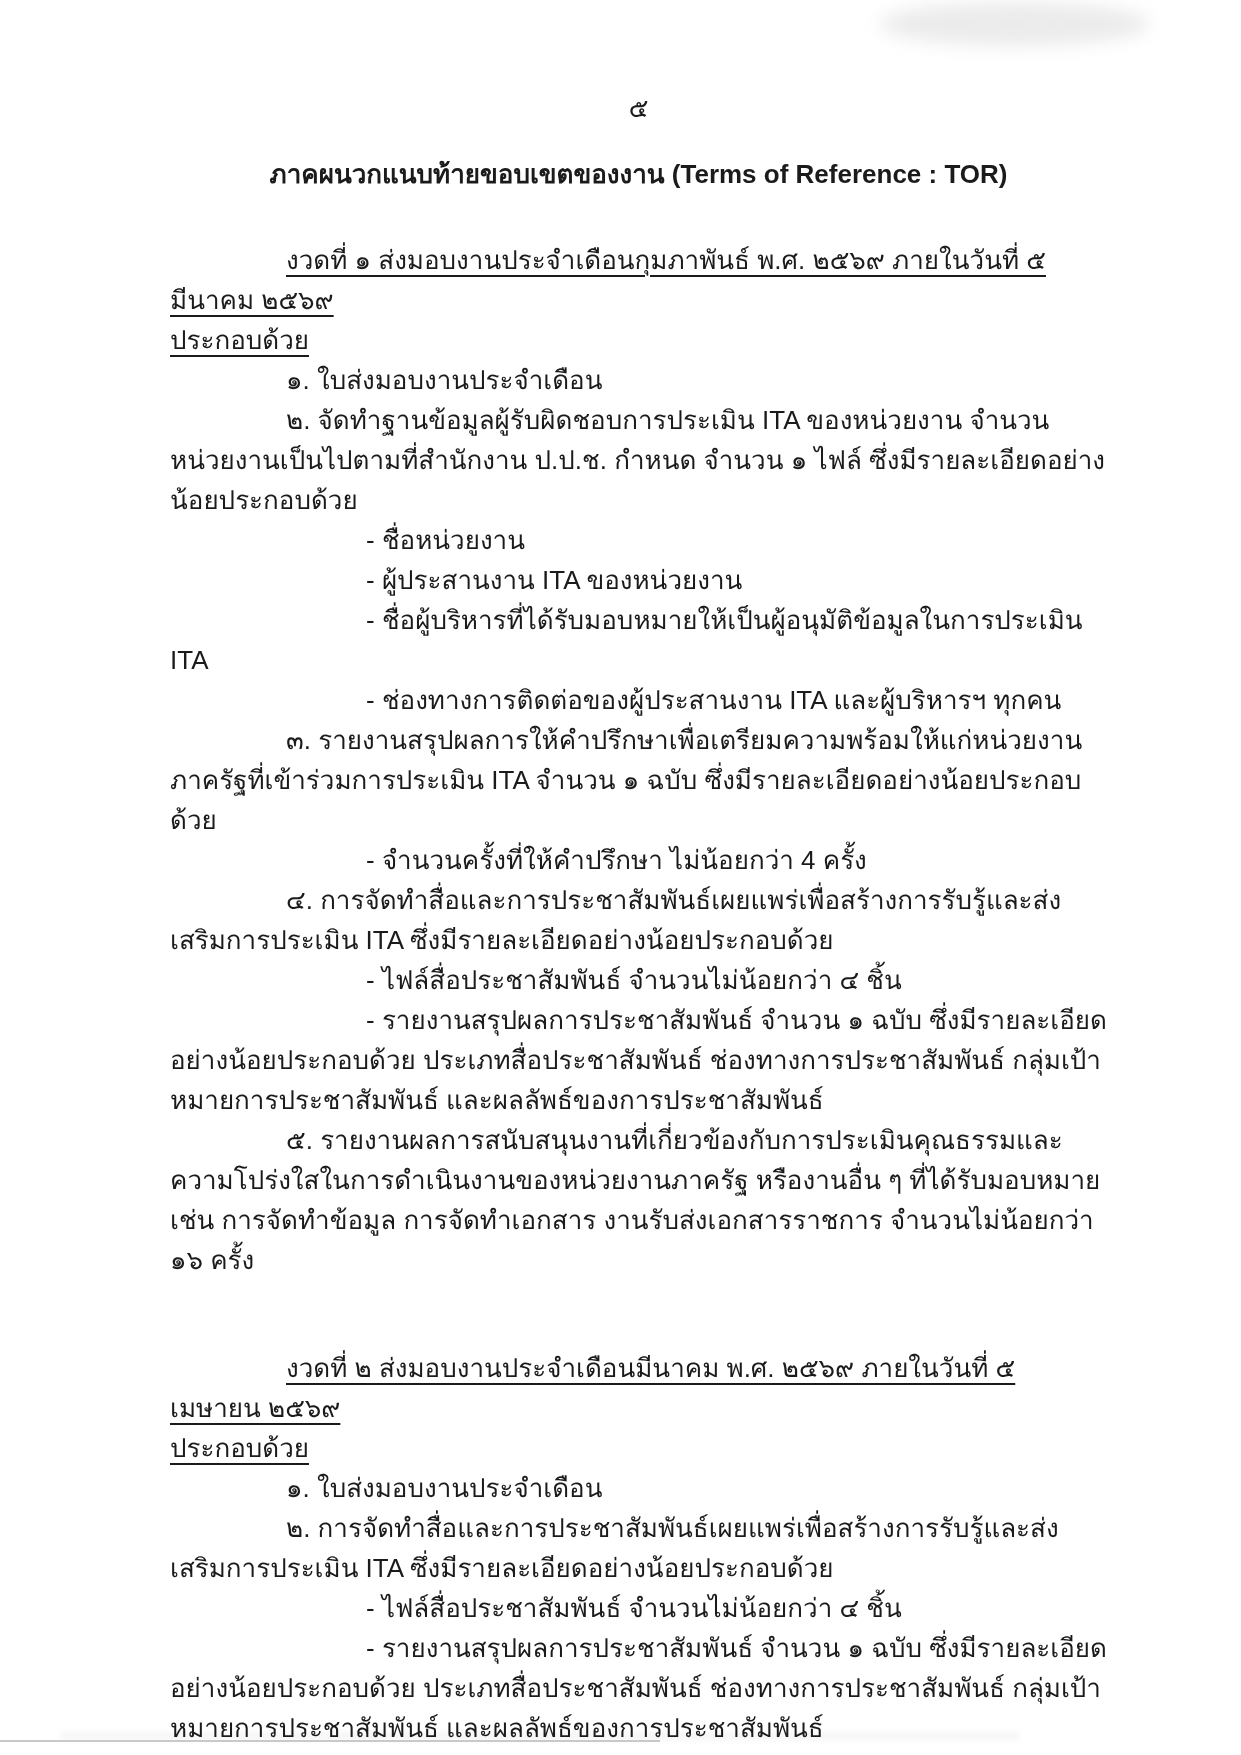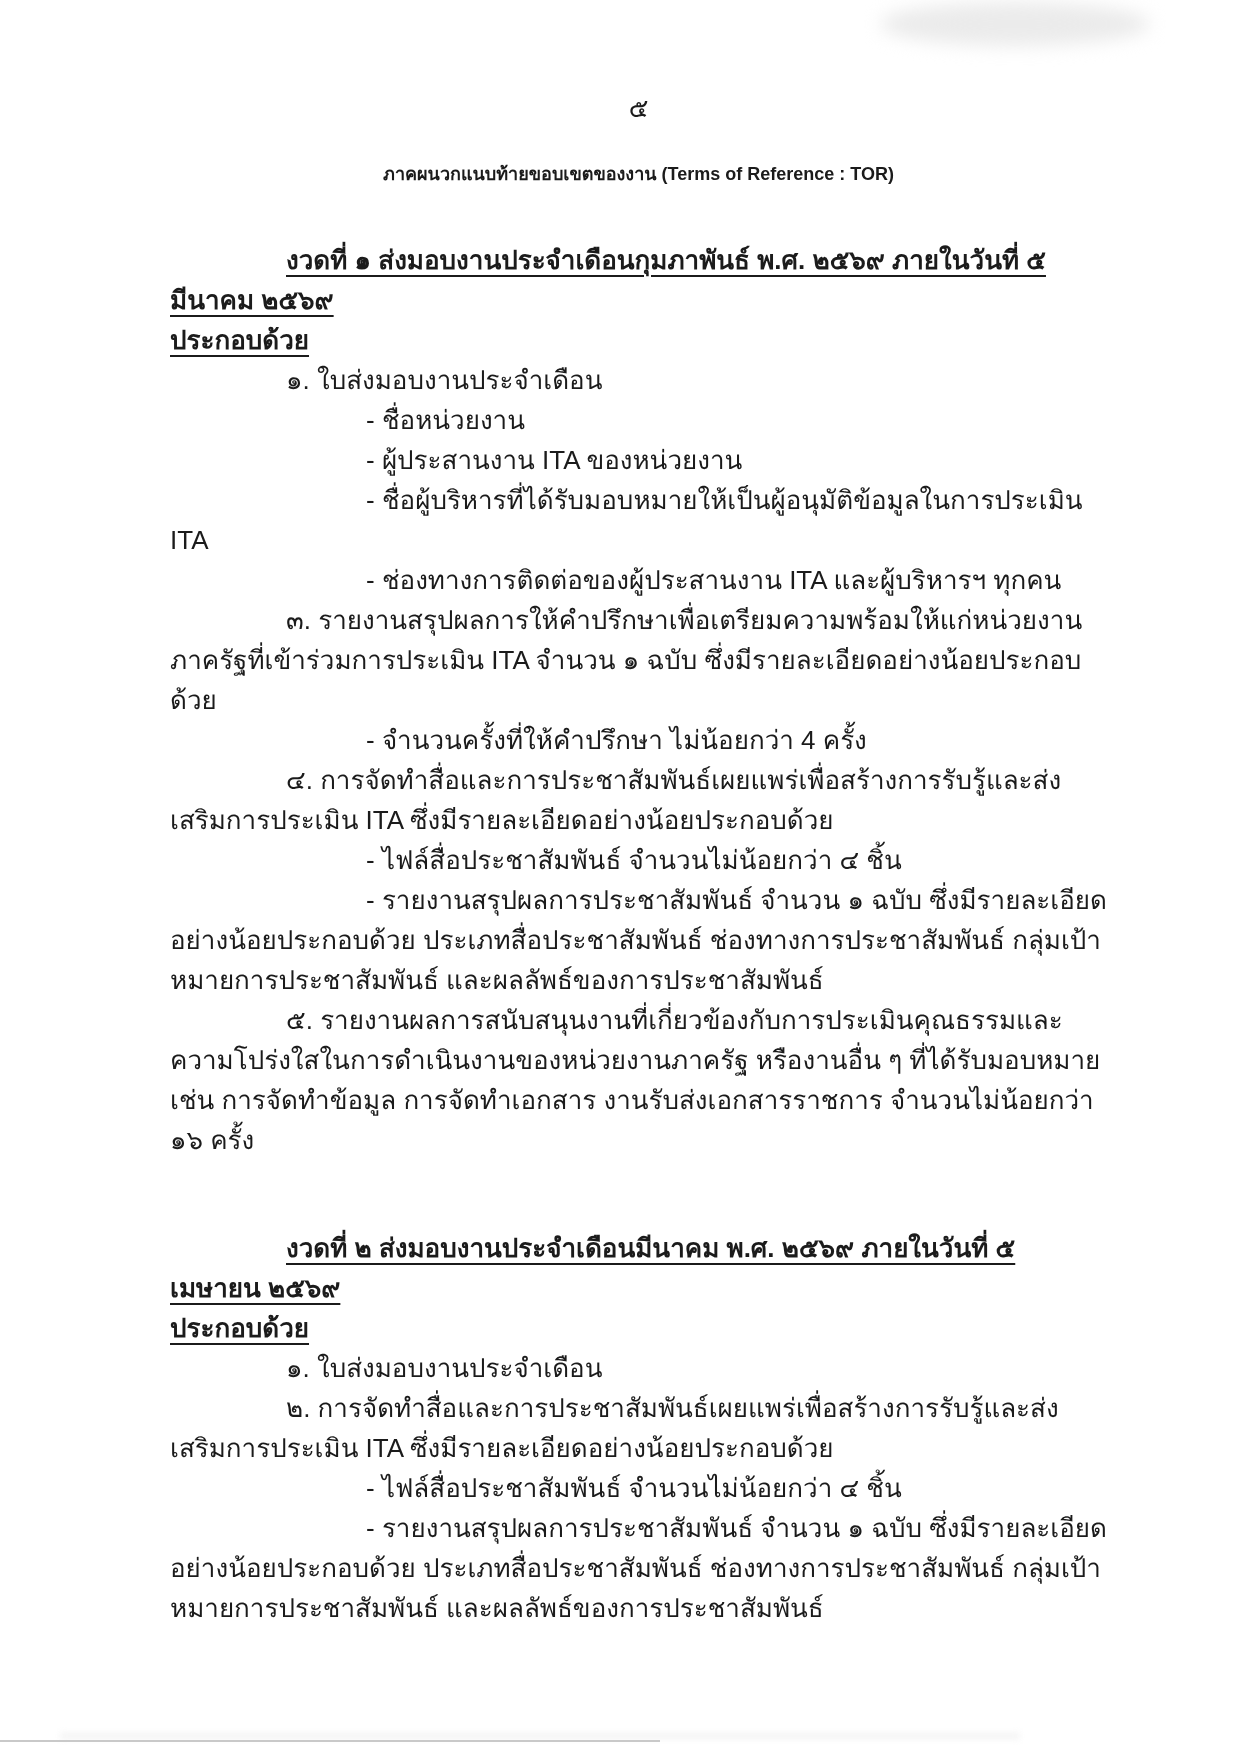--- a/index.html
+++ b/index.html
@@ -18,25 +18,25 @@
     position: absolute;
     left: 170px;
     top: 88px;
     width: 937px;
   }
   p { margin: 0; }
   .page-number { text-align: center; }
   .doc-title {
     text-align: center;
     font-weight: bold;
-    font-size: 18px;
+    font-size: 26px;
     margin-top: 26px;
   }
   .section-heading {
-    font-weight: bold;
+    font-weight: normal;
     text-indent: 116px;
     margin-top: 46px;
   }
   .section-heading .u {
     text-decoration: underline;
     text-underline-offset: 6px;
     text-decoration-thickness: 2px;
   }
   .item    { text-indent: 116px; }
   .subitem { text-indent: 196px; }
@@ -84,20 +84,21 @@
 
     <p class="page-number">๕</p>
 
     <p class="doc-title">ภาคผนวกแนบท้ายขอบเขตของงาน (Terms of Reference : TOR)</p>
 
     <div class="section section-1">
       <p class="section-heading"><span class="u">งวดที่ ๑ ส่งมอบงานประจำเดือนกุมภาพันธ์ พ.ศ. ๒๕๖๙ ภายในวันที่ ๕ มีนาคม ๒๕๖๙</span><br><span class="u heading-tail">ประกอบด้วย</span></p>
 
       <p class="item">๑. ใบส่งมอบงานประจำเดือน</p>
 
+      <p class="item">๒. จัดทำฐานข้อมูลผู้รับผิดชอบการประเมิน ITA ของหน่วยงาน จำนวนหน่วยงานเป็นไปตามที่สำนักงาน ป.ป.ช. กำหนด จำนวน ๑ ไฟล์ ซึ่งมีรายละเอียดอย่างน้อยประกอบด้วย</p>
       <p class="subitem">- ชื่อหน่วยงาน</p>
       <p class="subitem">- ผู้ประสานงาน ITA ของหน่วยงาน</p>
       <p class="subitem">- ชื่อผู้บริหารที่ได้รับมอบหมายให้เป็นผู้อนุมัติข้อมูลในการประเมิน ITA</p>
       <p class="subitem">- ช่องทางการติดต่อของผู้ประสานงาน ITA และผู้บริหารฯ ทุกคน</p>
 
       <p class="item">๓. รายงานสรุปผลการให้คำปรึกษาเพื่อเตรียมความพร้อมให้แก่หน่วยงานภาครัฐที่เข้าร่วมการประเมิน ITA จำนวน ๑ ฉบับ ซึ่งมีรายละเอียดอย่างน้อยประกอบด้วย</p>
       <p class="subitem">- จำนวนครั้งที่ให้คำปรึกษา ไม่น้อยกว่า 4 ครั้ง</p>
 
       <p class="item">๔. การจัดทำสื่อและการประชาสัมพันธ์เผยแพร่เพื่อสร้างการรับรู้และส่งเสริมการประเมิน ITA ซึ่งมีรายละเอียดอย่างน้อยประกอบด้วย</p>
       <p class="subitem">- ไฟล์สื่อประชาสัมพันธ์ จำนวนไม่น้อยกว่า ๔ ชิ้น</p>

